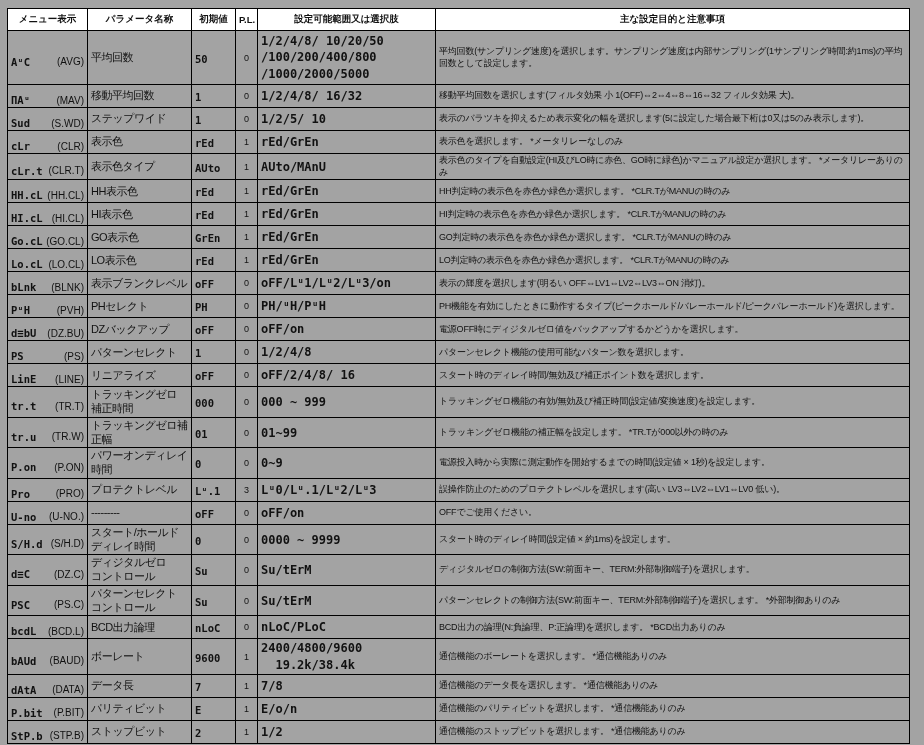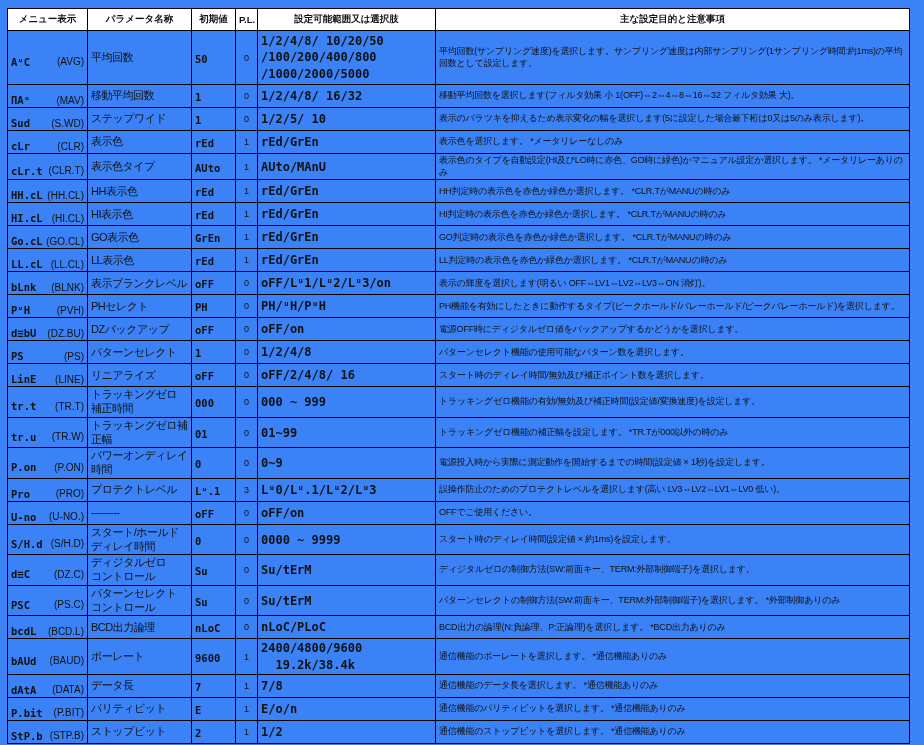--- a/index.html
+++ b/index.html
@@ -1,17 +1,17 @@
 <!DOCTYPE html>
 <html><head>
 <meta charset="utf-8">
 <style>
   html,body{margin:0;padding:0;background:#ffffff;}
   .page{
-    width:924px;height:745px;background:#3b82f6;box-sizing:border-box;
+    width:924px;height:745px;background:#a3a3a3;box-sizing:border-box;
     padding:8px 8px 0 7px;
     font-family:"Liberation Sans","DejaVu Sans",sans-serif;
     color:#111;
   }
   table.param{
     border-collapse:collapse;table-layout:fixed;width:903px;
   }
   table.param th, table.param td{
     border:1px solid #000;
     padding:1px 3px;
@@ -267,40 +267,40 @@
         <span class="seg7">rEd/GrEn</span>
 
       </td>
       <td class="note">
         <span>GO判定時の表示色を赤色か緑色か選択します。 *CLR.TがMANUの時のみ</span>
       </td>
     </tr>
         <tr class="h1">
       <td class="menu">
         <div class="menu-wrap">
-          <span class="seg7">LL.cL</span>
-          <span class="code">(LL.CL)</span>
-        </div>
-      </td>
-      <td class="name">
-        <div>LL表示色</div>
+          <span class="seg7">Lo.cL</span>
+          <span class="code">(LO.CL)</span>
+        </div>
+      </td>
+      <td class="name">
+        <div>LO表示色</div>
 
       </td>
       <td class="init">
         <span class="seg7">rEd</span>
       </td>
       <td class="pl">
         <span>1</span>
       </td>
       <td class="range">
         <span class="seg7">rEd/GrEn</span>
 
       </td>
       <td class="note">
-        <span>LL判定時の表示色を赤色か緑色か選択します。 *CLR.TがMANUの時のみ</span>
+        <span>LO判定時の表示色を赤色か緑色か選択します。 *CLR.TがMANUの時のみ</span>
       </td>
     </tr>
         <tr class="h1">
       <td class="menu">
         <div class="menu-wrap">
           <span class="seg7">bLnk</span>
           <span class="code">(BLNK)</span>
         </div>
       </td>
       <td class="name">

